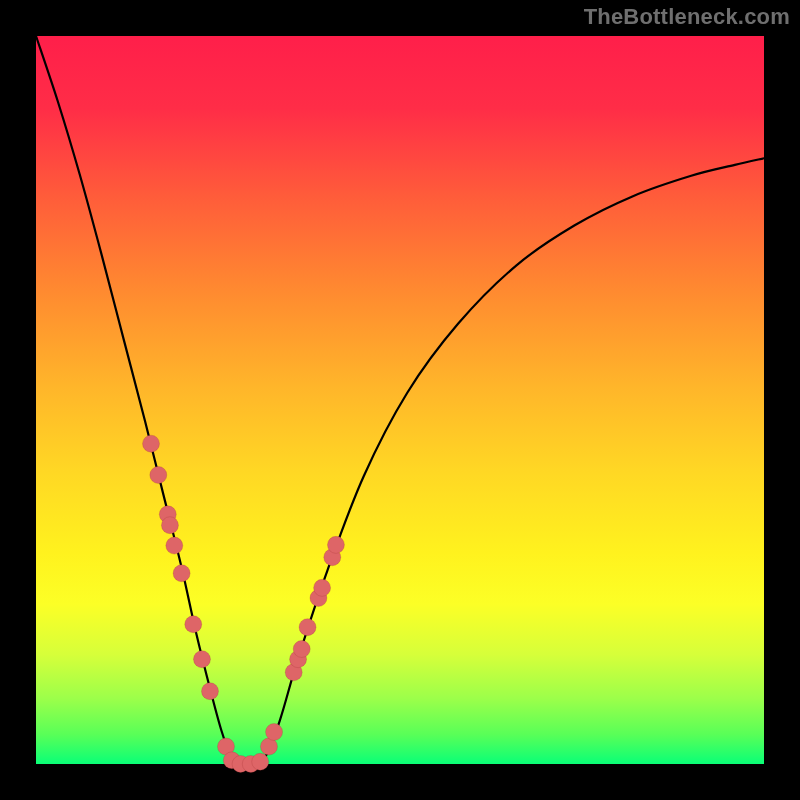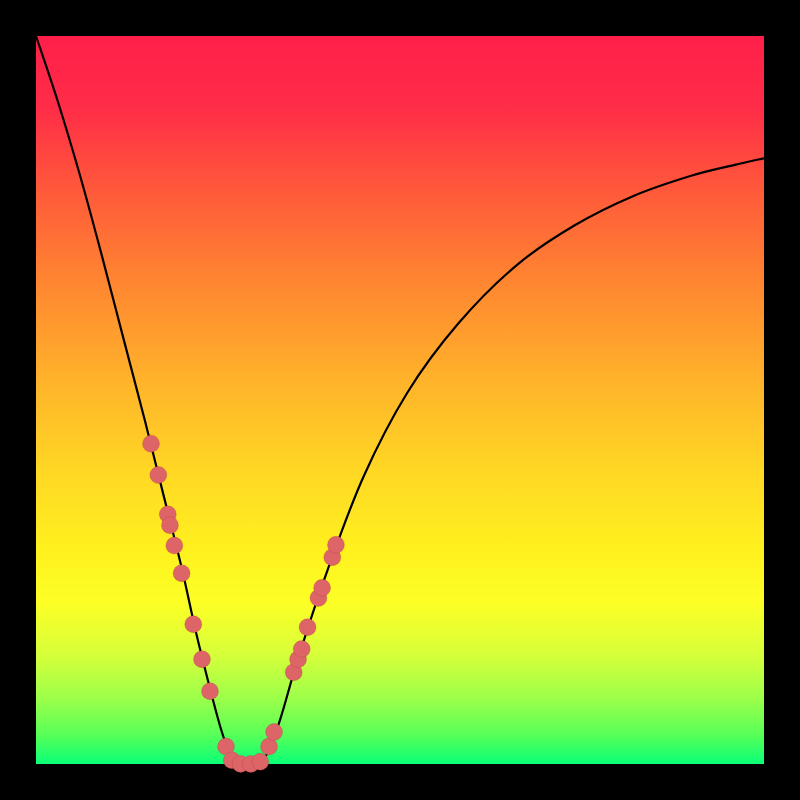--- a/index.html
+++ b/index.html
@@ -67,20 +67,21 @@
   .dot {
     fill: #de6567;
     stroke: rgba(150,40,40,0.25);
     stroke-width: 0.8;
   }
 </style>
 </head>
 <body>
 
 <div class="frame">
+  <div class="watermark">TheBottleneck.com</div>
   <div class="plot-area">
     <svg class="curve" viewBox="0 0 728 728">
       <path id="curve-path" class="curve-path" d="M 0.00 0.00 C 3.64 10.92, 14.56 42.47, 21.84 65.52 C 29.12 88.57, 36.40 112.84, 43.68 138.32 C 50.96 163.80, 58.24 191.10, 65.52 218.40 C 72.80 245.70, 80.08 274.21, 87.36 302.12 C 94.64 330.03, 102.53 359.75, 109.20 385.84 C 115.87 411.93, 121.33 434.37, 127.40 458.64 C 133.47 482.91, 140.14 508.39, 145.60 531.44 C 151.06 554.49, 155.31 576.33, 160.16 596.96 C 165.01 617.59, 170.47 638.82, 174.72 655.20 C 178.97 671.58, 182.24 684.32, 185.64 695.24 C 189.04 706.16, 192.07 715.26, 195.10 720.72 C 198.14 726.18, 199.96 726.79, 203.84 728.00 C 207.72 729.21, 214.15 729.21, 218.40 728.00 C 222.65 726.79, 225.07 728.00, 229.32 720.72 C 233.57 713.44, 238.42 700.70, 243.88 684.32 C 249.34 667.94, 254.19 647.31, 262.08 622.44 C 269.97 597.57, 280.28 565.41, 291.20 535.08 C 302.12 504.75, 314.25 470.17, 327.60 440.44 C 340.95 410.71, 355.51 382.20, 371.28 356.72 C 387.05 331.24, 404.04 308.79, 422.24 287.56 C 440.44 266.33, 461.07 245.70, 480.48 229.32 C 499.89 212.94, 519.31 200.81, 538.72 189.28 C 558.13 177.75, 577.55 168.41, 596.96 160.16 C 616.37 151.91, 638.21 144.99, 655.20 139.78 C 672.19 134.56, 686.75 131.77, 698.88 128.86 C 711.01 125.94, 723.15 123.40, 728.00 122.30"></path>
       <g id="dots-group">
           <circle cx="115.02" cy="407.68" r="8.5" class="dot"></circle>
           <circle cx="122.30" cy="438.98" r="8.5" class="dot"></circle>
           <circle cx="131.77" cy="478.30" r="8.5" class="dot"></circle>
           <circle cx="133.95" cy="489.22" r="8.5" class="dot"></circle>
           <circle cx="138.32" cy="509.60" r="8.5" class="dot"></circle>
           <circle cx="145.60" cy="537.26" r="8.5" class="dot"></circle>

